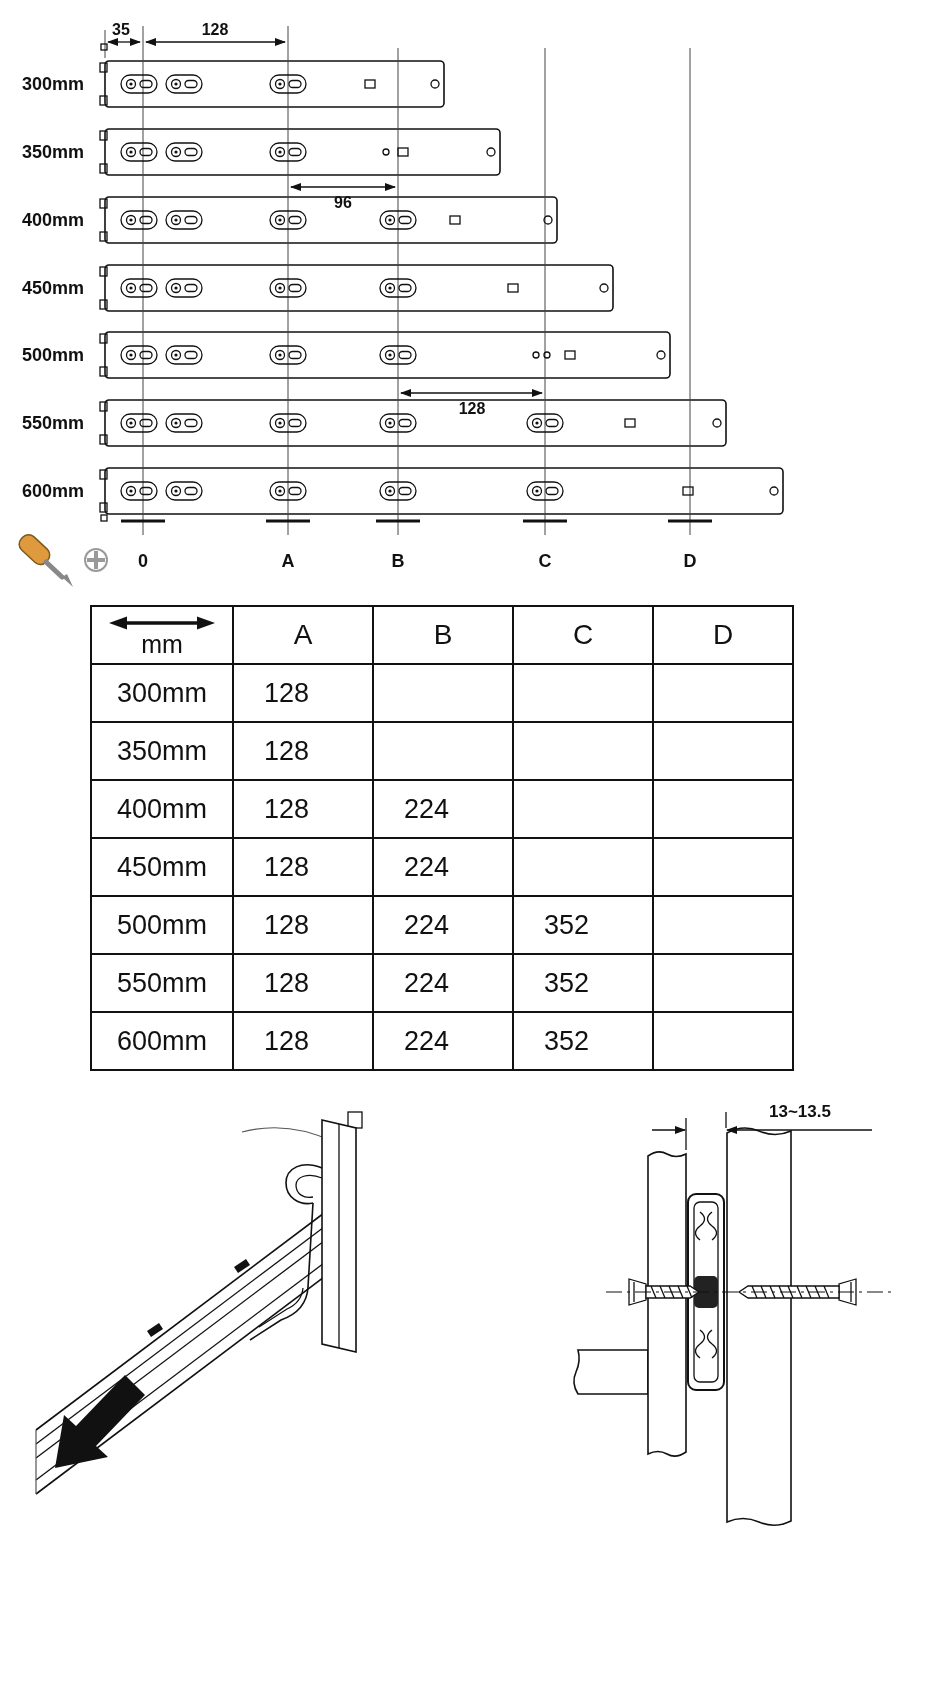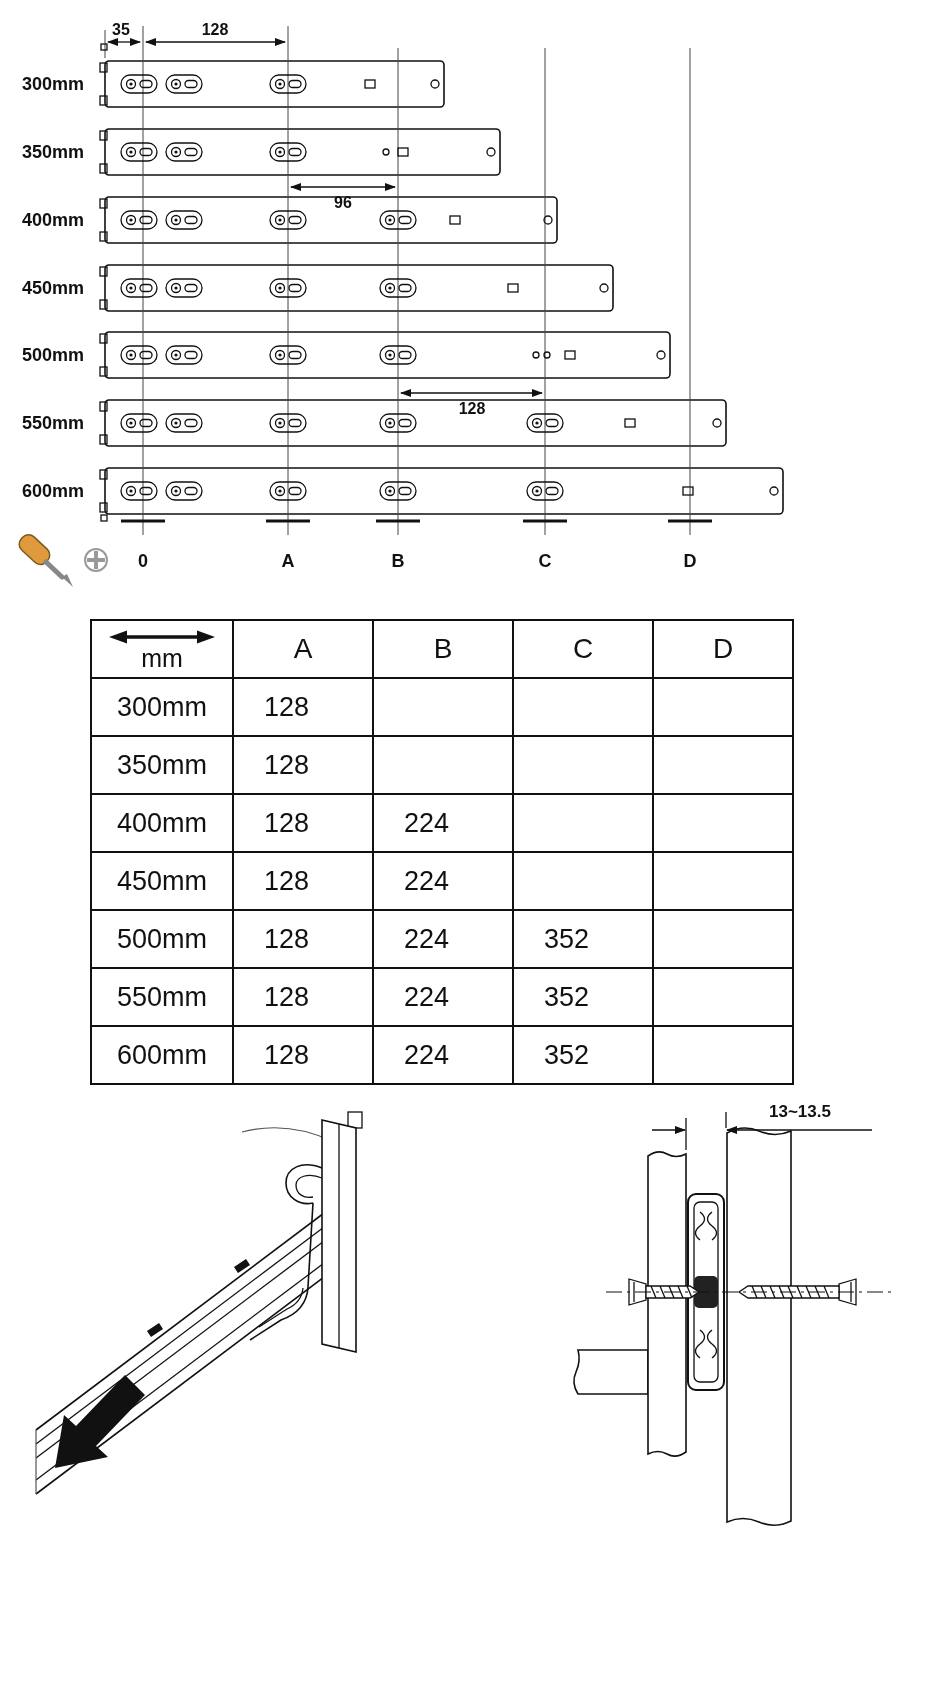--- a/index.html
+++ b/index.html
@@ -19,21 +19,21 @@
   .thin { stroke:#555; stroke-width:1.2; fill:none; }
   .bar3 { stroke:#111; stroke-width:3; fill:none; }
   .cline{ stroke:#111; stroke-width:1; stroke-dasharray:16 5 3 5; fill:none; }
 
   text.lbl  { font:bold 18px "Liberation Sans", sans-serif; fill:#111; }
   text.dimt { font:bold 16px "Liberation Sans", sans-serif; fill:#111; }
   text.dimt2{ font:bold 17px "Liberation Sans", sans-serif; fill:#111; }
   text.axis { font:bold 18px "Liberation Sans", sans-serif; fill:#111; }
 
   
-  .tbl-wrap { position:absolute; left:90px; top:619px; }
+  .tbl-wrap { position:absolute; left:90px; top:605px; }
   table.tbl { border-collapse:collapse; table-layout:fixed; background:#fff; }
   table.tbl col.c0 { width:142px; }
   table.tbl col.cx { width:140px; }
   table.tbl th, table.tbl td {
     border:2px solid #111; height:58px; color:#111;
     font-size:27px; font-weight:400; vertical-align:middle;
   }
   table.tbl th { text-align:center; font-size:28px; }
   td.len { text-align:center; }
   td.val { text-align:left; padding-left:30px; }

